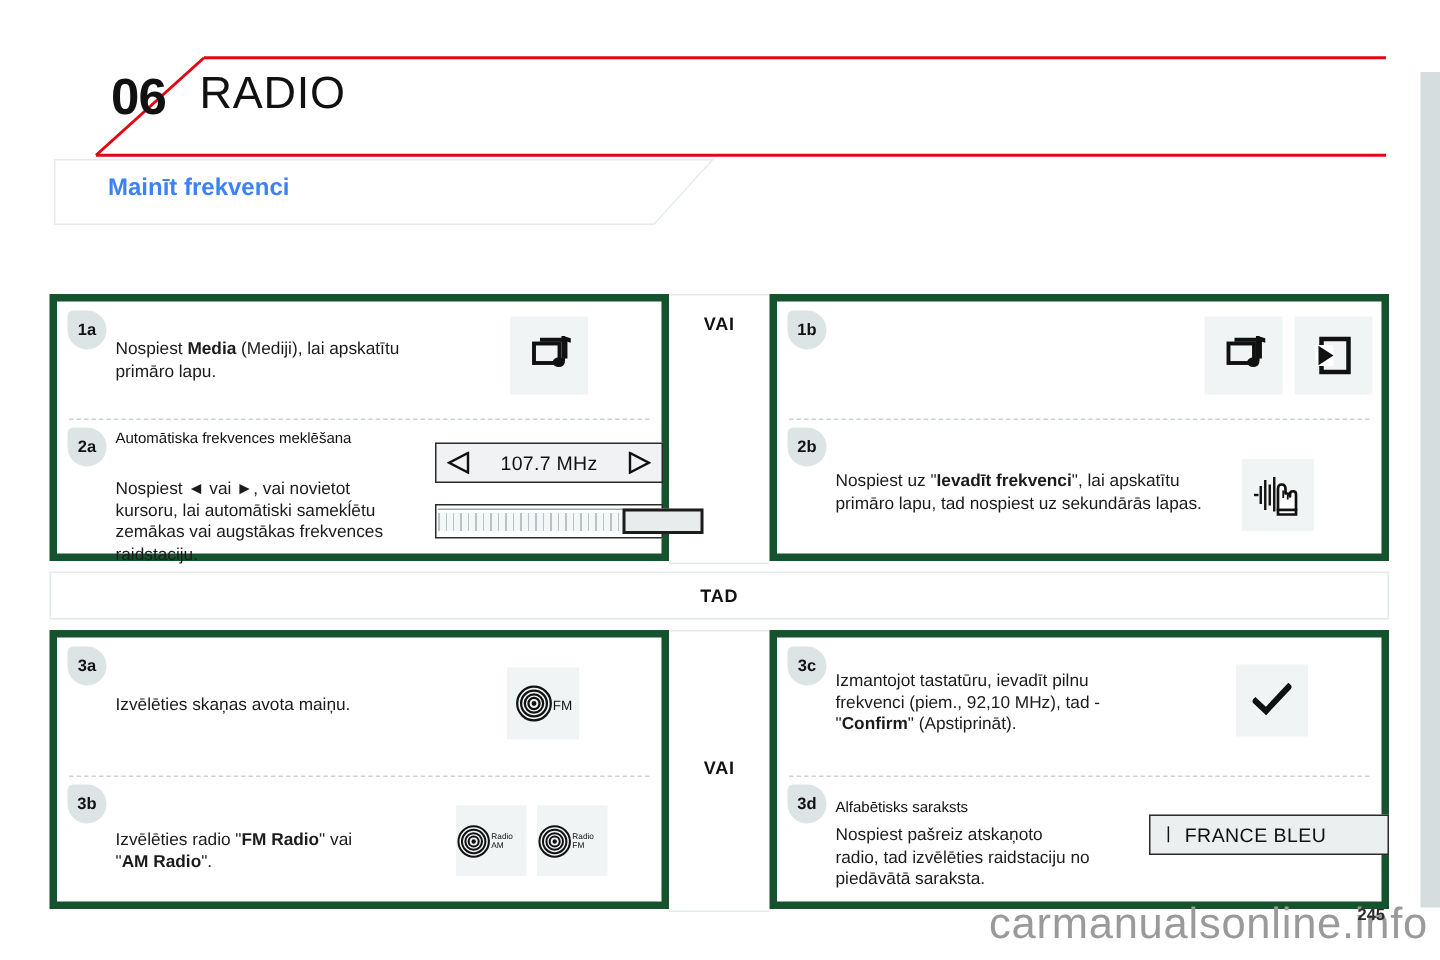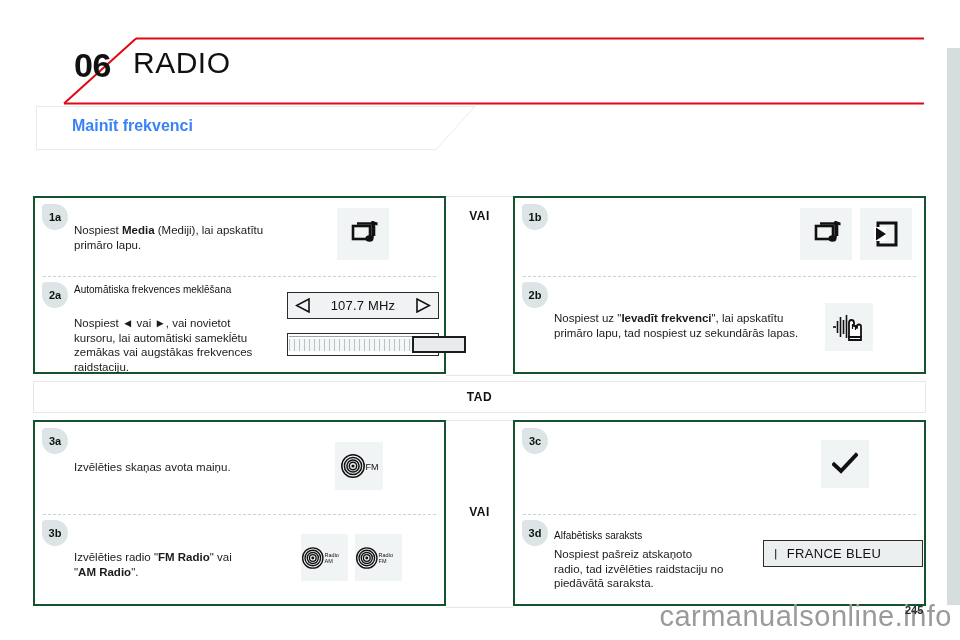--- a/index.html
+++ b/index.html
@@ -37,21 +37,21 @@
     position:absolute;left:36px;top:106px;width:440px;height:44px;
   }
   .section-banner svg{position:absolute;left:0;top:0;}
   .section-title{
     position:absolute;left:72px;top:117px;
     font-size:16px;font-weight:bold;color:#3b82f6;
   }
 
   
   .panel{
-    position:absolute;border:2px solid #14532d;background:#fff;
+    position:absolute;border:5px solid #14532d;background:#fff;
     box-sizing:border-box;
   }
   .panel-left{left:33px;width:413px;}
   .panel-right{left:513px;width:413px;}
   .panel-top{top:196px;height:178px;}
   .panel-bot{top:420px;height:186px;}
   .step-sep{
     position:absolute;left:8px;right:8px;height:0;
     border-top:1px dashed #c9d3d5;
   }
@@ -311,20 +311,25 @@
       <circle cx="13" cy="13" r="3.7" fill="none" stroke="#111" stroke-width="1.5"></circle>
       <circle cx="13" cy="13" r="1.6" fill="#111"></circle>
     </svg>
     <span class="tile-cap-sm">Radio FM</span>
   </div>
 </div>
 
 <div class="panel panel-right panel-bot">
 
   <div class="badge" style="left:7px;top:6px;">3c</div>
+  <div class="body-txt" style="left:39px;top:22px;width:240px;">
+    <span>Izmantojot tastatūru, ievadīt pilnu</span><br>
+    <span>frekvenci (piem., 92,10 MHz), tad -</span><br>
+    <span>"</span><b>Confirm</b><span>" (Apstiprināt).</span>
+  </div>
   <div class="tile" style="left:306px;top:18px;width:48px;height:48px;">
     <svg width="26" height="24" viewBox="0 0 26 24">
       <path d="M 2 12.5 L 9 19 L 24 3" fill="none" stroke="#111" stroke-width="4" stroke-linecap="square"></path>
     </svg>
   </div>
 
   <div class="step-sep" style="top:92px;"></div>
 
   <div class="badge" style="left:7px;top:98px;">3d</div>
   <div class="head-txt" style="left:39px;top:107px;width:230px;">Alfabētisks saraksts</div>

